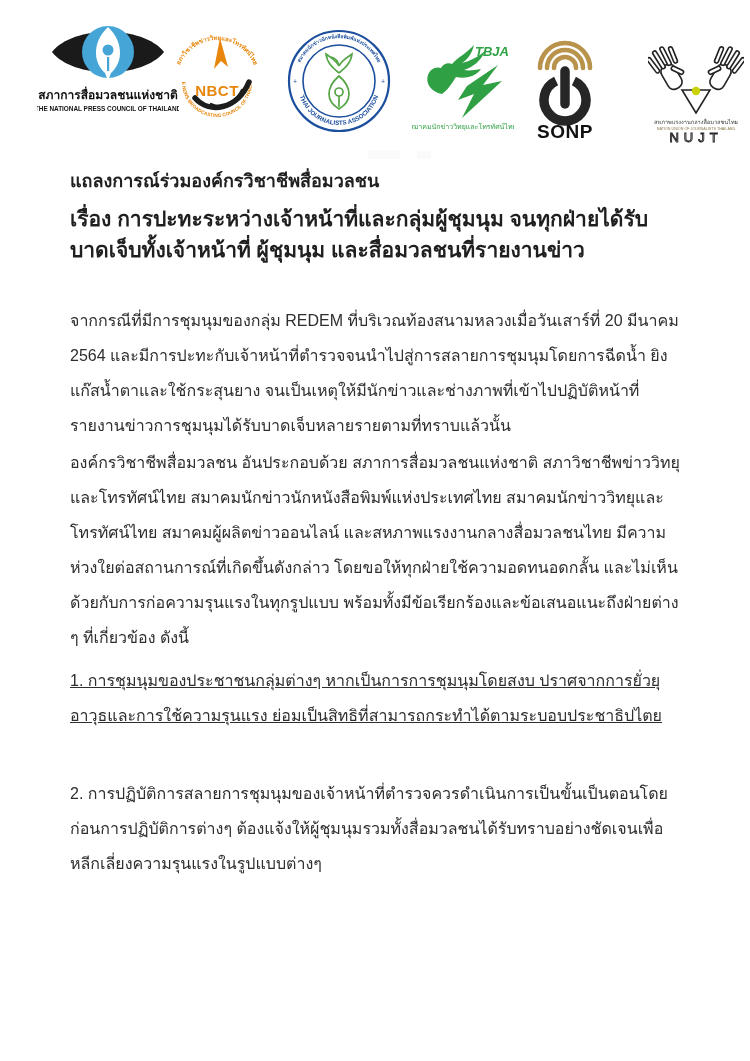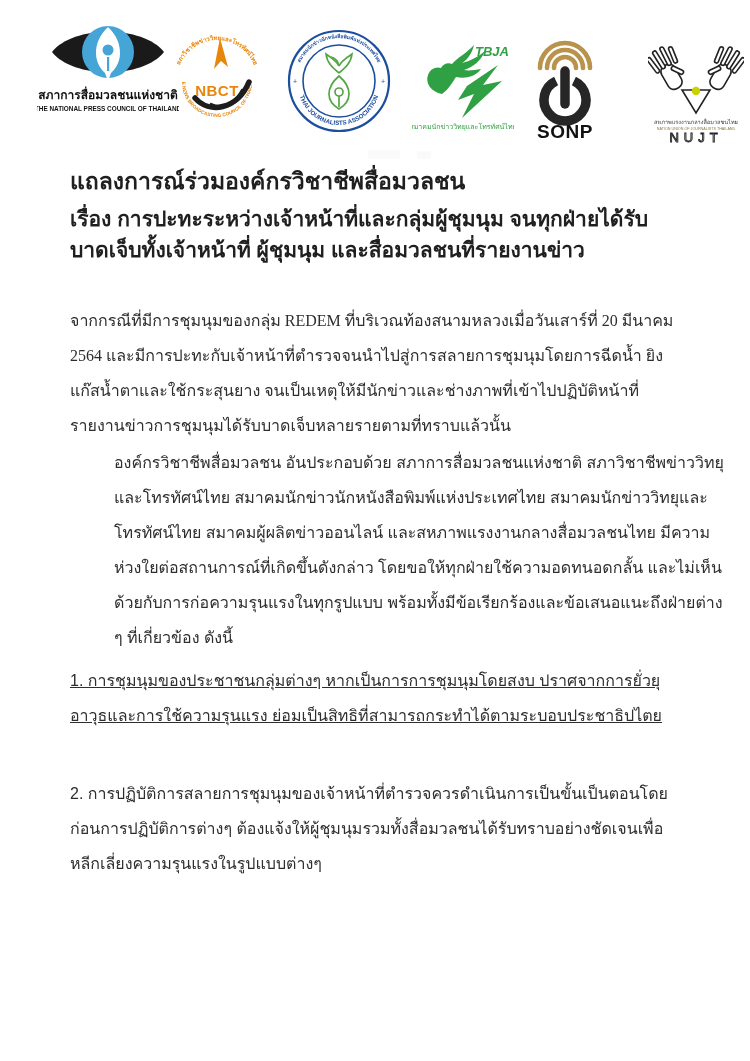--- a/index.html
+++ b/index.html
@@ -14,32 +14,32 @@
     overflow: hidden;
     color: #262626;
   }
   .logo-row { position: absolute; left: 0; top: 0; width: 750px; height: 170px; }
   .logo { position: absolute; }
   .logo svg { display: block; }
   .scan-artifact { position: absolute; background: #fafafa; border-radius: 2px; }
 
   .doc-title {
     position: absolute; left: 70px; top: 168px; width: 612px;
-    font-size: 23px; font-weight: 700; color: #1f1f1f; line-height: 26px;
+    font-size: 18px; font-weight: 700; color: #1f1f1f; line-height: 26px;
   }
   .doc-subject {
     position: absolute; left: 70px; top: 203px; width: 614px;
     font-size: 21px; font-weight: 700; color: #1f1f1f; line-height: 31px;
   }
   .doc-par {
     position: absolute; left: 70px; width: 614px;
     font-size: 16px; font-weight: 400; color: #2e2e2e; line-height: 35px;
   }
-  .p1 { top: 303px; font-family: Liberation Serif, serif; }
-  .p2 { top: 445px; margin-left: 44px; }
+  .p1 { top: 303px; }
+  .p2 { top: 445px; }
   .it1 { top: 663px; text-decoration: underline; }
   .it2 { top: 776px; }
 </style>
 </head>
 <body>
 
 <div class="page">
 
   <div class="logo-row">
 

